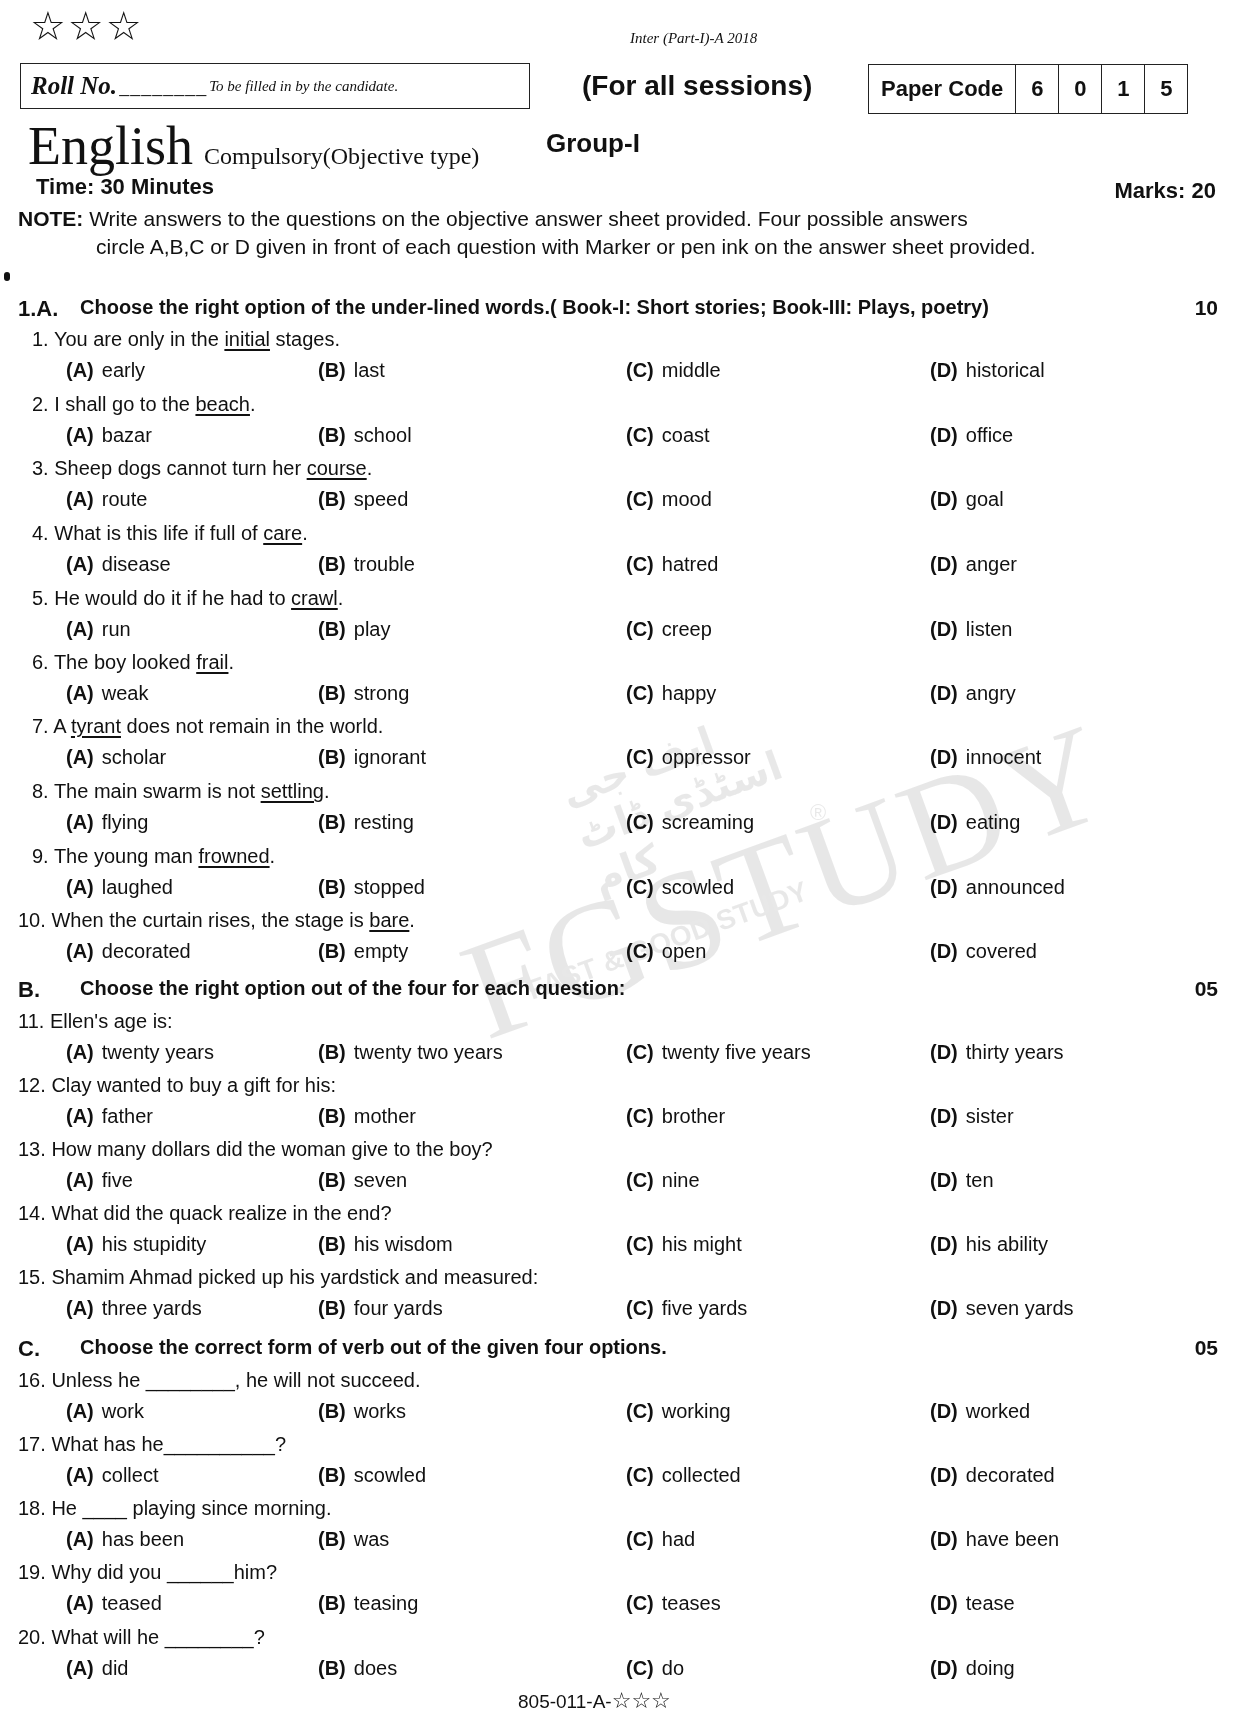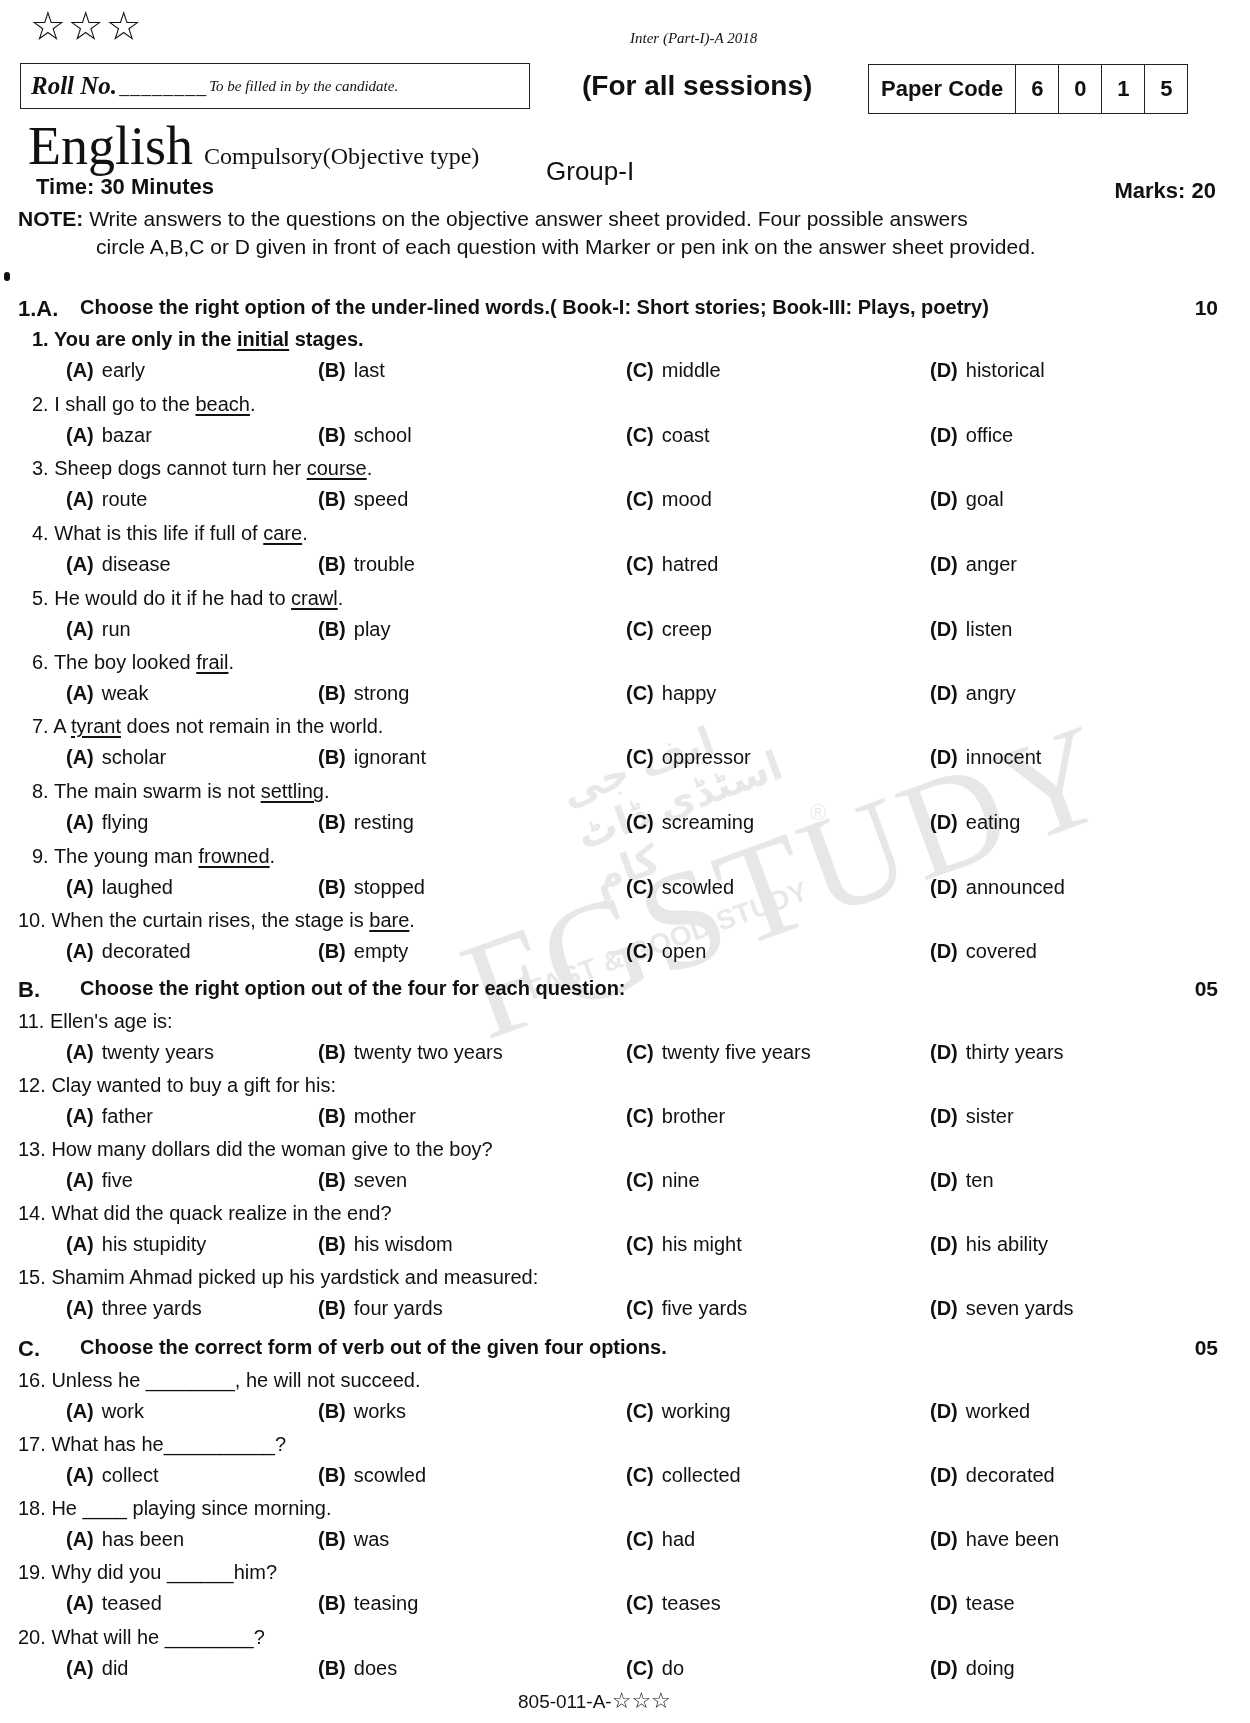--- a/index.html
+++ b/index.html
@@ -11,21 +11,21 @@
   .roll-label { font-size:25px; font-style:italic; font-weight:bold; }
   .roll-blank { font-size:20px; margin:0 2px; letter-spacing:1px; }
   .roll-hint { font-size:15px; font-style:italic; }
   .sessions { left:582px; top:70px; font-size:28px; font-weight:bold; }
   .code-box { left:868px; top:64px; height:50px; display:flex; border:1.5px solid #222; box-sizing:border-box; }
   .code-box .cell { border-left:1.5px solid #222; display:flex; align-items:center; justify-content:center; font-size:22px; font-weight:bold; width:42px; }
   .code-box .cell.label { border-left:none; width:auto; padding:0 12px; }
   .title-row { left:28px; top:115px; display:flex; align-items:baseline; font-family:"Liberation Serif", serif; }
   .title-main { font-size:54px; font-weight:normal; }
   .title-sub { font-size:24px; margin-left:11px; }
-  .group { left:546px; top:128px; font-size:26px; font-weight:normal;margin-top:28px; }
+  .group { left:546px; top:128px; font-size:26px; font-weight:bold; }
   .time { left:36px; top:174px; font-size:22px; font-weight:bold; }
   .marks { right:34px; top:178px; font-size:22px; font-weight:bold; }
   .note { left:18px; top:205px; width:1200px; font-size:21px; line-height:28px; }
   .note-label { font-weight:bold; }
   .note-line2, .note-line3 { padding-left:92px; display:block; }
   .note-line3 { padding-left:78px; }
   .bullet { position:absolute; width:6px; height:9px; background:#111; border-radius:3px; }
   .section { position:absolute; left:18px; width:1200px; font-size:20px; font-weight:bold; display:flex; }
   .section .sec-num { width:62px; font-size:22px; }
   .section .sec-text { flex:1; }
@@ -97,21 +97,21 @@
     <div class="section" style="top: 977px;">
       <span class="sec-num">B.</span>
       <span class="sec-text">Choose the right option out of the four for each question:</span>
       <span class="sec-marks">05</span>
     </div>
     <div class="section" style="top: 1336px;">
       <span class="sec-num">C.</span>
       <span class="sec-text">Choose the correct form of verb out of the given four options.</span>
       <span class="sec-marks">05</span>
     </div>
-    <div class="q" style="top: 328px; left: 32px; font-weight: bold;"><span>1.</span> <span>You are only in the </span><u>initial</u><span> stages.</span></div>
+    <div class="q" style="top: 328px; left: 32px;"><span>1.</span> <span>You are only in the </span><u>initial</u><span> stages.</span></div>
     <div class="opts" style="top: 359px;">
       <span class="opt" style="left:66px"><span class="l">(A)</span><span>early</span></span>
       <span class="opt" style="left:318px"><span class="l">(B)</span><span>last</span></span>
       <span class="opt" style="left:626px"><span class="l">(C)</span><span>middle</span></span>
       <span class="opt" style="left:930px"><span class="l">(D)</span><span>historical</span></span>
     </div>
     <div class="q" style="top: 393px; left: 32px;"><span>2.</span> <span>I shall go to the </span><u>beach</u><span>.</span></div>
     <div class="opts" style="top: 424px;">
       <span class="opt" style="left:66px"><span class="l">(A)</span><span>bazar</span></span>
       <span class="opt" style="left:318px"><span class="l">(B)</span><span>school</span></span>

